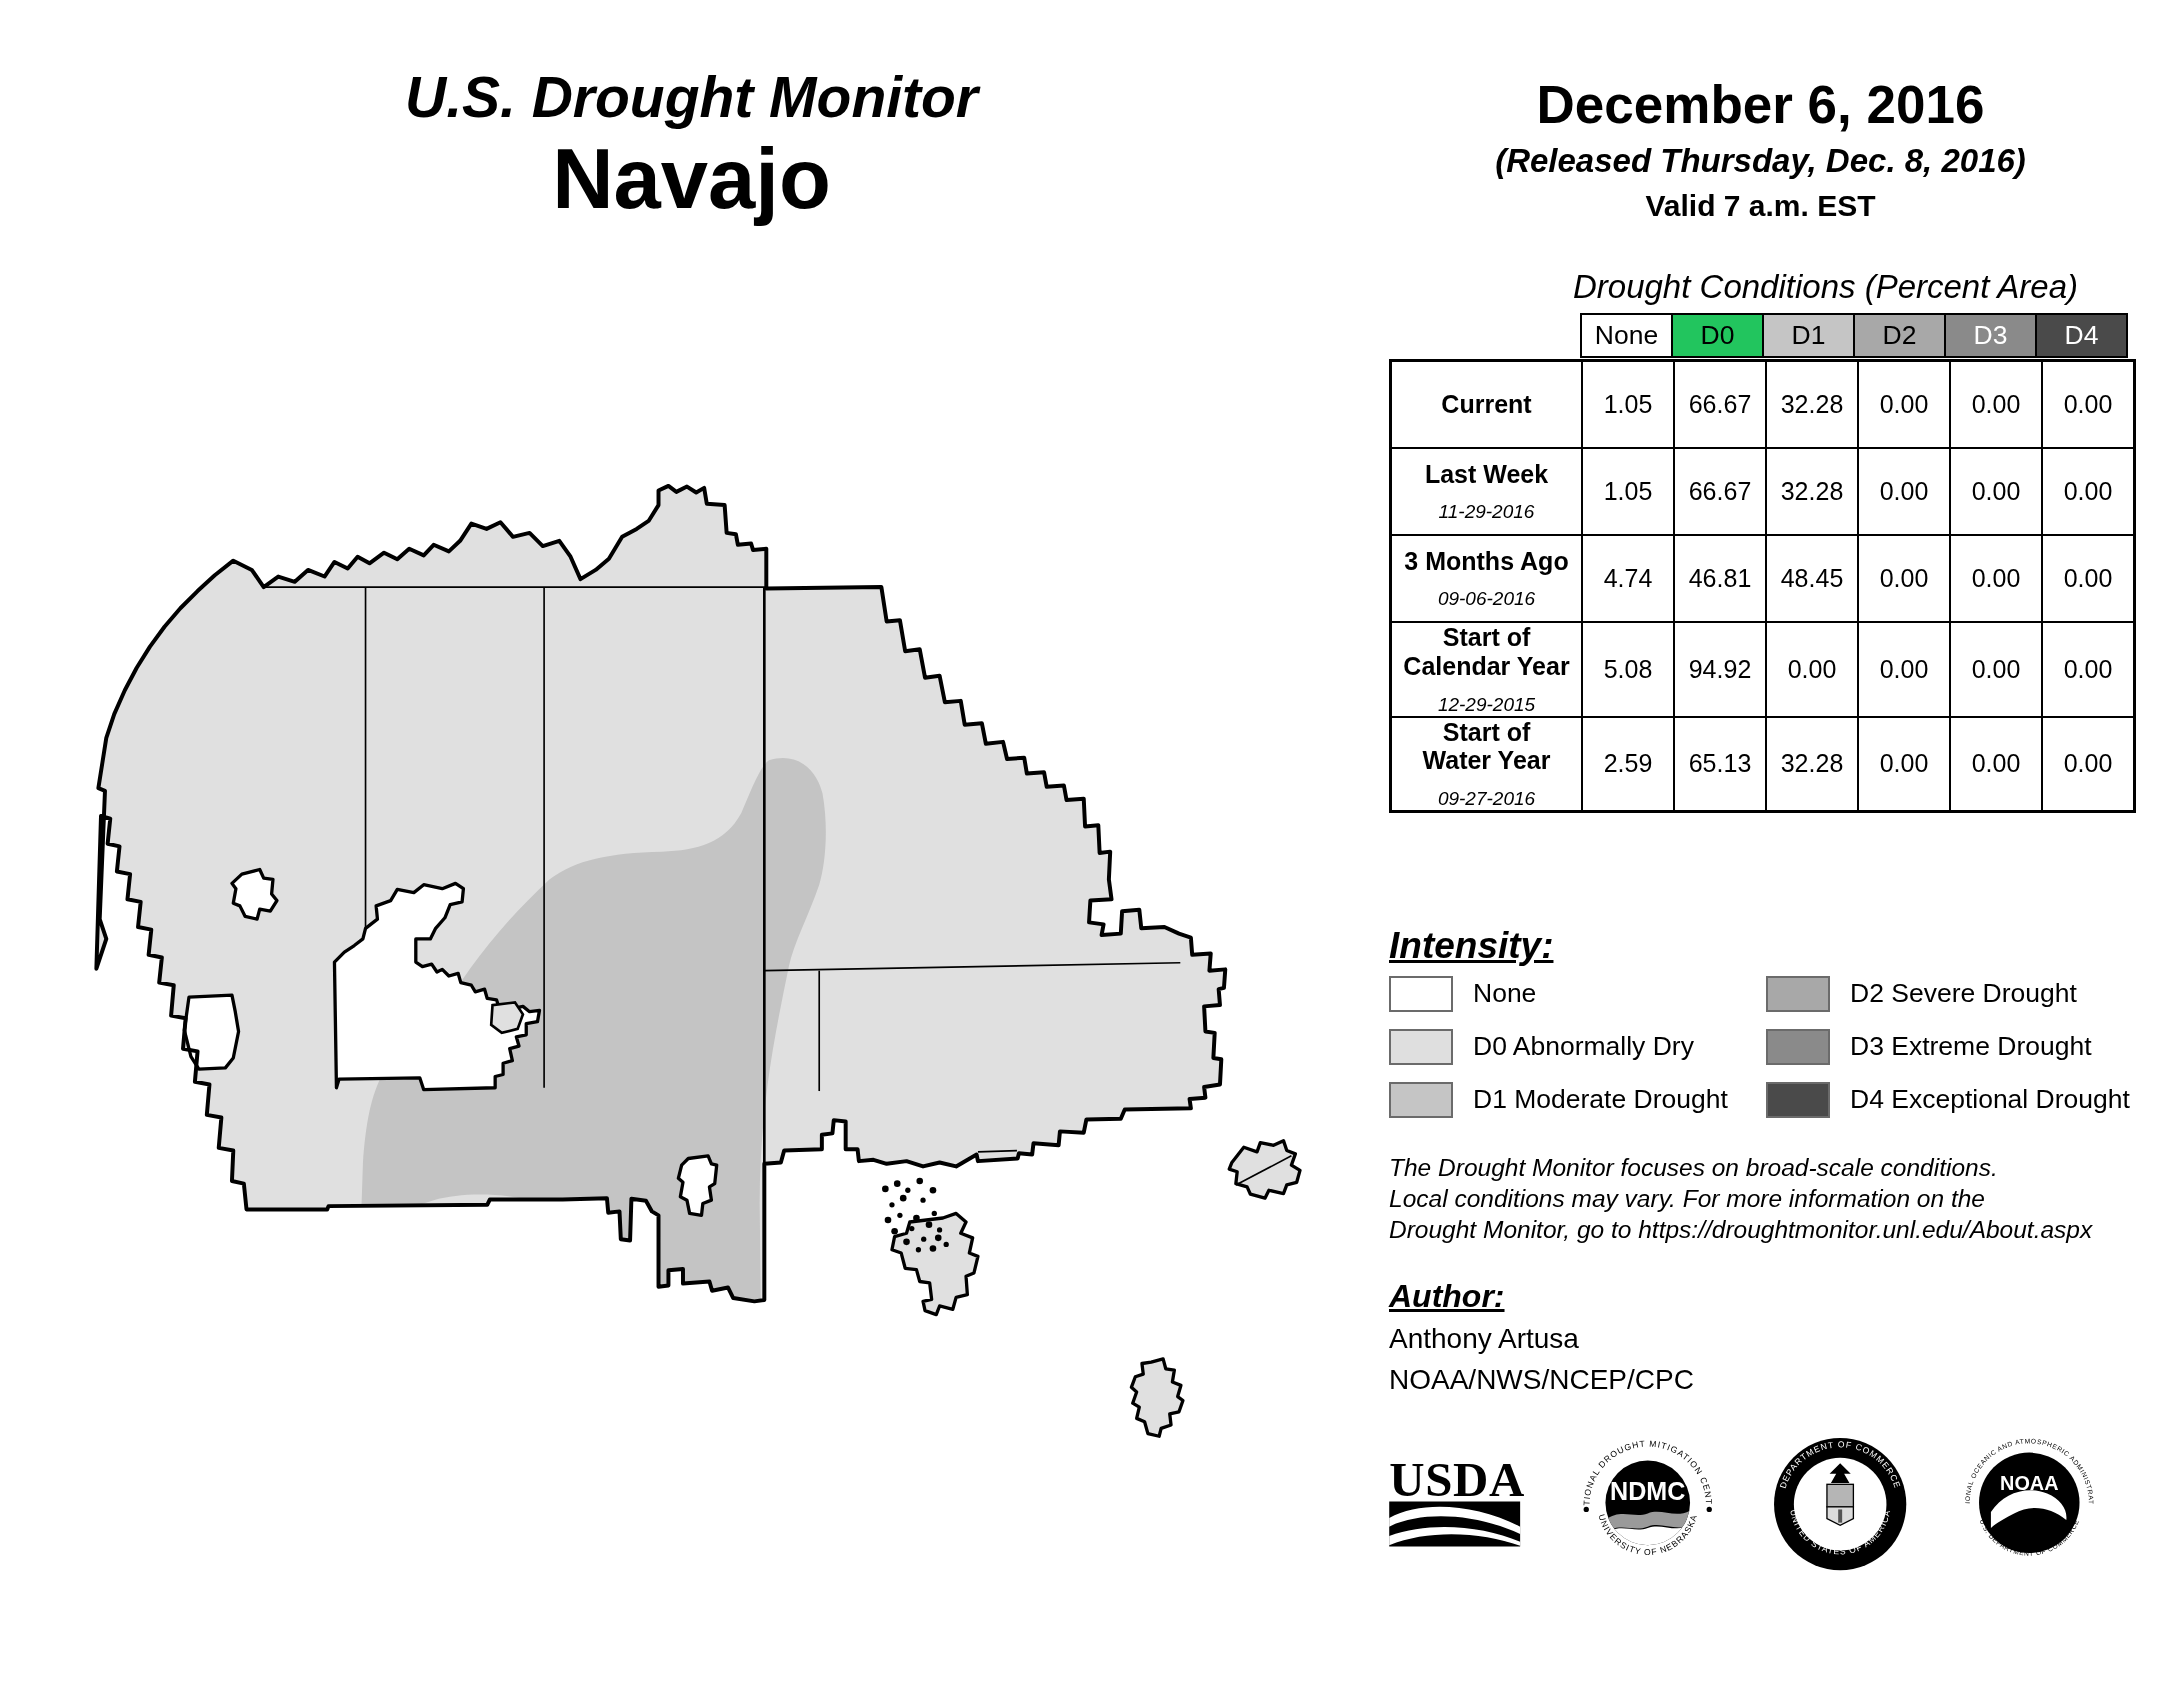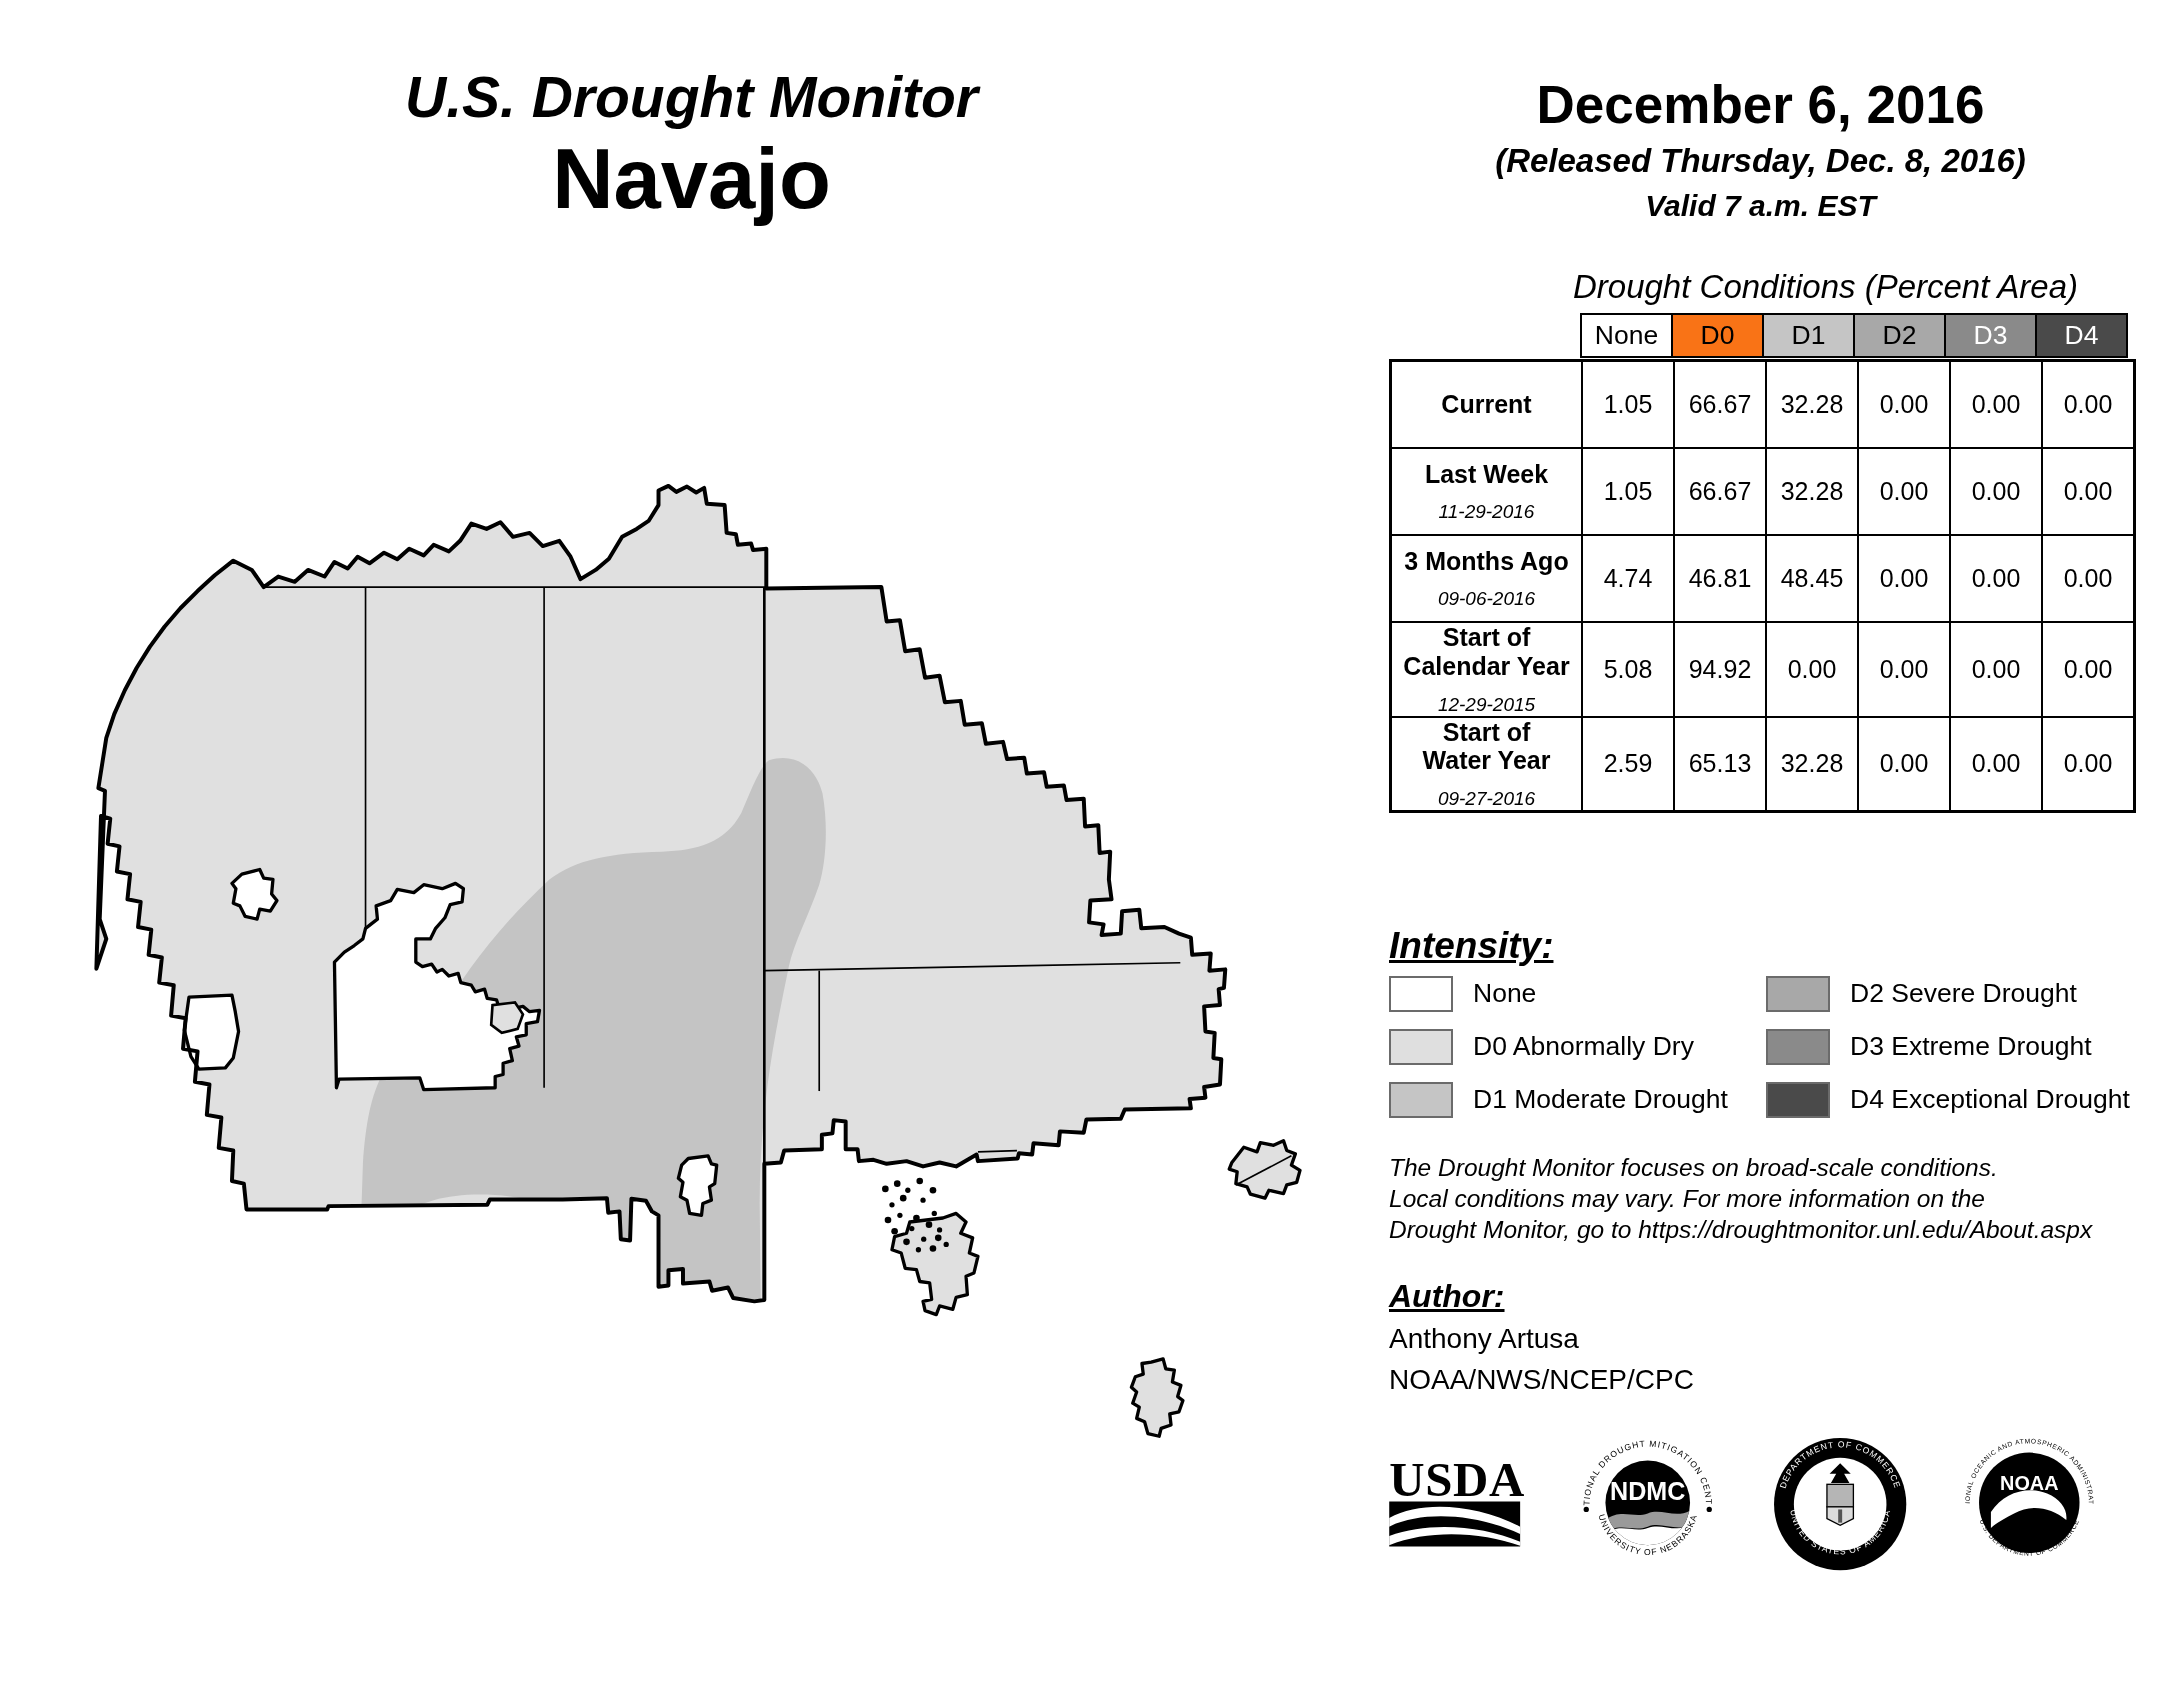--- a/index.html
+++ b/index.html
@@ -5,21 +5,21 @@
   html,body{margin:0;padding:0;background:#fff;}
   #page{position:relative;width:2183px;height:1583px;background:#fff;overflow:hidden;
         font-family:"Liberation Sans",sans-serif;color:#000;border-radius:9px;}
   .abs{position:absolute;}
   
   #main-title{left:0;top:64px;width:1383px;text-align:center;font-size:57px;font-weight:bold;font-style:italic;}
   #region-title{left:0;top:130px;width:1383px;text-align:center;font-size:85px;font-weight:bold;}
   
   #date-line{left:1403px;top:74px;width:715px;text-align:center;font-size:53px;font-weight:bold;}
   #released-line{left:1403px;top:142px;width:715px;text-align:center;font-size:33px;font-weight:bold;font-style:italic;}
-  #valid-line{left:1403px;top:189px;width:715px;text-align:center;font-size:30px;font-weight:bold;font-style:italic;}
+  #valid-line{left:1403px;top:189px;width:715px;text-align:center;font-size:30px;font-weight:bold;}
   
   #table-title{left:1508px;top:268px;width:635px;text-align:center;font-size:33px;font-style:italic;}
   #tbl{left:1389px;top:313px;width:754px;height:582px;}
   #thead{position:absolute;left:191px;top:0;display:table;border-collapse:collapse;}
   #thead .th{display:table-cell;border:2.6px solid #000;width:89px;height:41px;text-align:center;
              vertical-align:middle;font-size:26.5px;}
   #tbody{position:absolute;left:0;top:46px;display:table;border-collapse:collapse;border:3.3px solid #000;}
   .tr{display:table-row;}
   .tdl{display:table-cell;border:2px solid #000;border-left:3.3px solid #000;width:189px;height:85px;
        text-align:center;vertical-align:middle;}
@@ -65,21 +65,21 @@
   <div class="abs" id="region-title">Navajo</div>
 
   <div class="abs" id="date-line">December 6, 2016</div>
   <div class="abs" id="released-line">(Released Thursday, Dec. 8, 2016)</div>
   <div class="abs" id="valid-line">Valid 7 a.m. EST</div>
 
   <div class="abs" id="table-title">Drought Conditions (Percent Area)</div>
   <div class="abs" id="tbl">
     <div id="thead">
         <div class="th" style="background: rgb(255, 255, 255); color: rgb(0, 0, 0);">None</div>
-        <div class="th" style="background: #f97316; color: rgb(0, 0, 0);">D0</div>
+        <div class="th" style="background: #22c55e; color: rgb(0, 0, 0);">D0</div>
         <div class="th" style="background: rgb(197, 197, 197); color: rgb(0, 0, 0);">D1</div>
         <div class="th" style="background: rgb(168, 168, 168); color: rgb(0, 0, 0);">D2</div>
         <div class="th" style="background: rgb(138, 138, 138); color: rgb(255, 255, 255);">D3</div>
         <div class="th" style="background: rgb(74, 74, 74); color: rgb(255, 255, 255);">D4</div>
       </div>
     <div id="tbody">
         <div class="tr">
           <div class="tdl">
             <div class="lbl">Current</div>
           </div>

